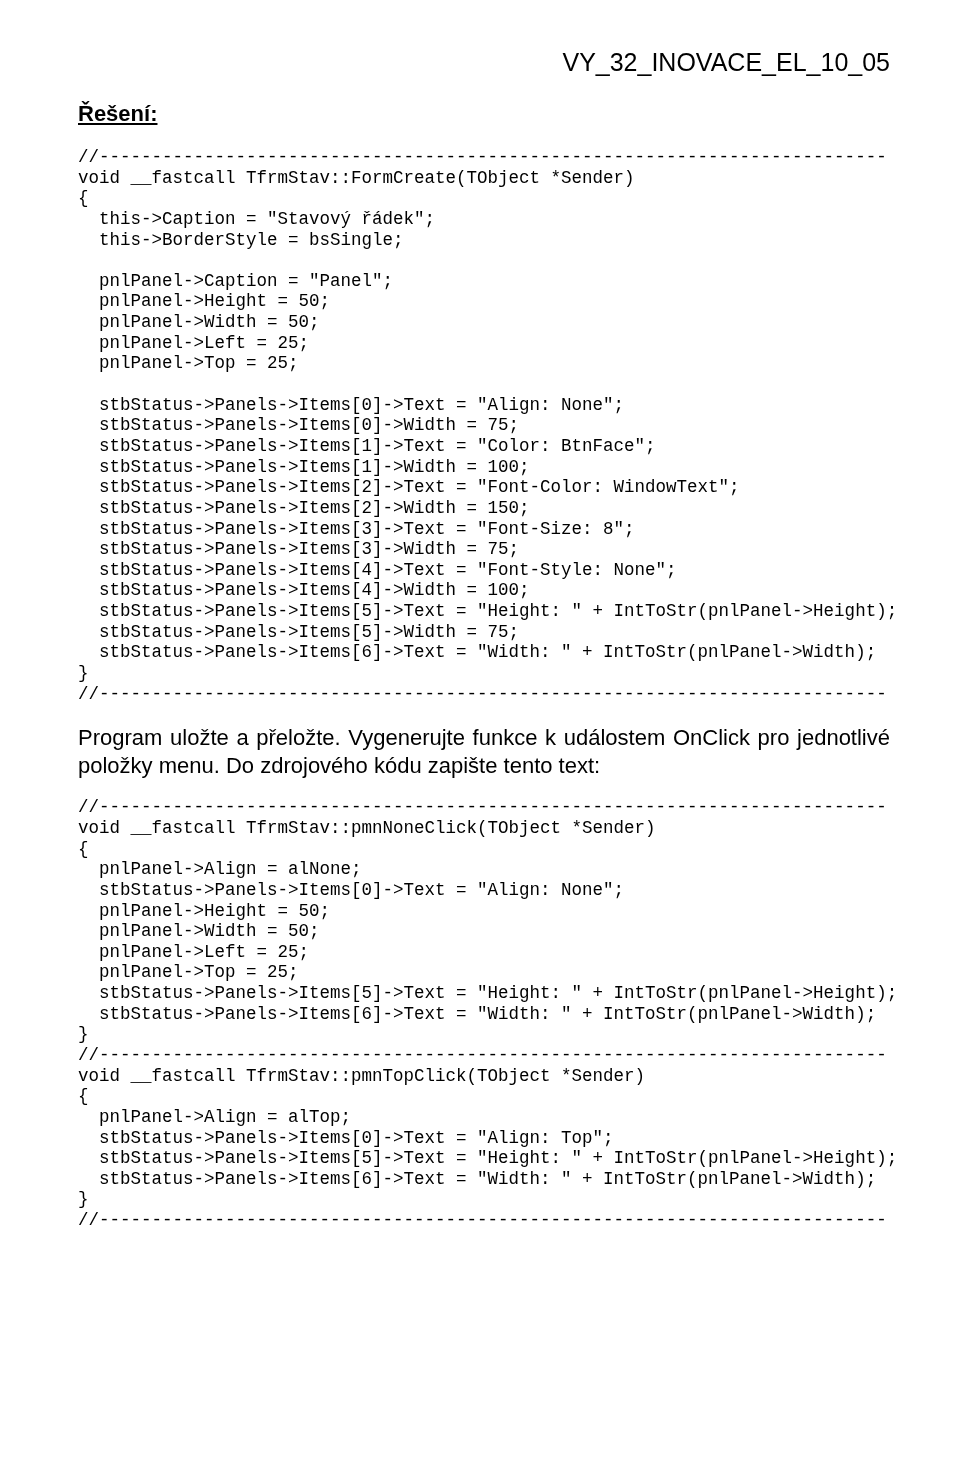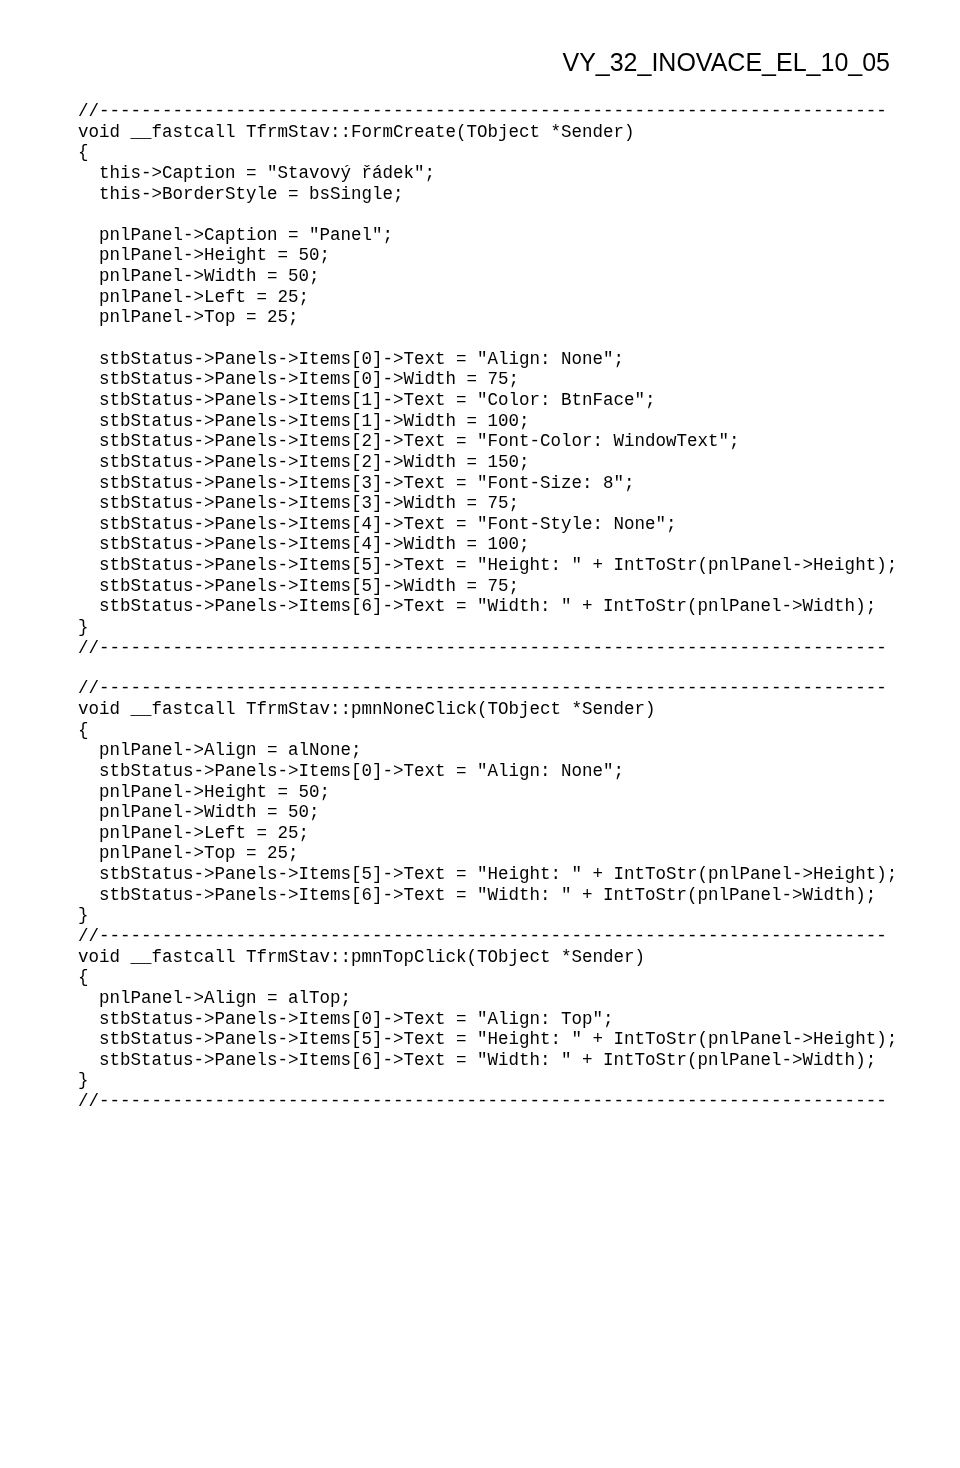--- a/index.html
+++ b/index.html
@@ -39,20 +39,21 @@
     margin:0 0 20px 0;
     letter-spacing:0;
   }
 </style>
 </head>
 <body>
 <div class="page">
 
 <div class="doc-id">VY_32_INOVACE_EL_10_05</div>
 
+<div class="heading">Řešení:</div>
 
 
 <pre class="code">//---------------------------------------------------------------------------
 void __fastcall TfrmStav::FormCreate(TObject *Sender)
 {
   this-&gt;Caption = "Stavový řádek";
   this-&gt;BorderStyle = bsSingle;
 
   pnlPanel-&gt;Caption = "Panel";
   pnlPanel-&gt;Height = 50;
@@ -69,20 +70,21 @@
   stbStatus-&gt;Panels-&gt;Items[3]-&gt;Text = "Font-Size: 8";
   stbStatus-&gt;Panels-&gt;Items[3]-&gt;Width = 75;
   stbStatus-&gt;Panels-&gt;Items[4]-&gt;Text = "Font-Style: None";
   stbStatus-&gt;Panels-&gt;Items[4]-&gt;Width = 100;
   stbStatus-&gt;Panels-&gt;Items[5]-&gt;Text = "Height: " + IntToStr(pnlPanel-&gt;Height);
   stbStatus-&gt;Panels-&gt;Items[5]-&gt;Width = 75;
   stbStatus-&gt;Panels-&gt;Items[6]-&gt;Text = "Width: " + IntToStr(pnlPanel-&gt;Width);
 }
 //---------------------------------------------------------------------------</pre>
 
+<p class="body-text">Program uložte a přeložte. Vygenerujte funkce k událostem OnClick pro jednotlivé položky menu. Do zdrojového kódu zapište tento text:</p>
 
 <pre class="code">//---------------------------------------------------------------------------
 void __fastcall TfrmStav::pmnNoneClick(TObject *Sender)
 {
   pnlPanel-&gt;Align = alNone;
   stbStatus-&gt;Panels-&gt;Items[0]-&gt;Text = "Align: None";
   pnlPanel-&gt;Height = 50;
   pnlPanel-&gt;Width = 50;
   pnlPanel-&gt;Left = 25;
   pnlPanel-&gt;Top = 25;

